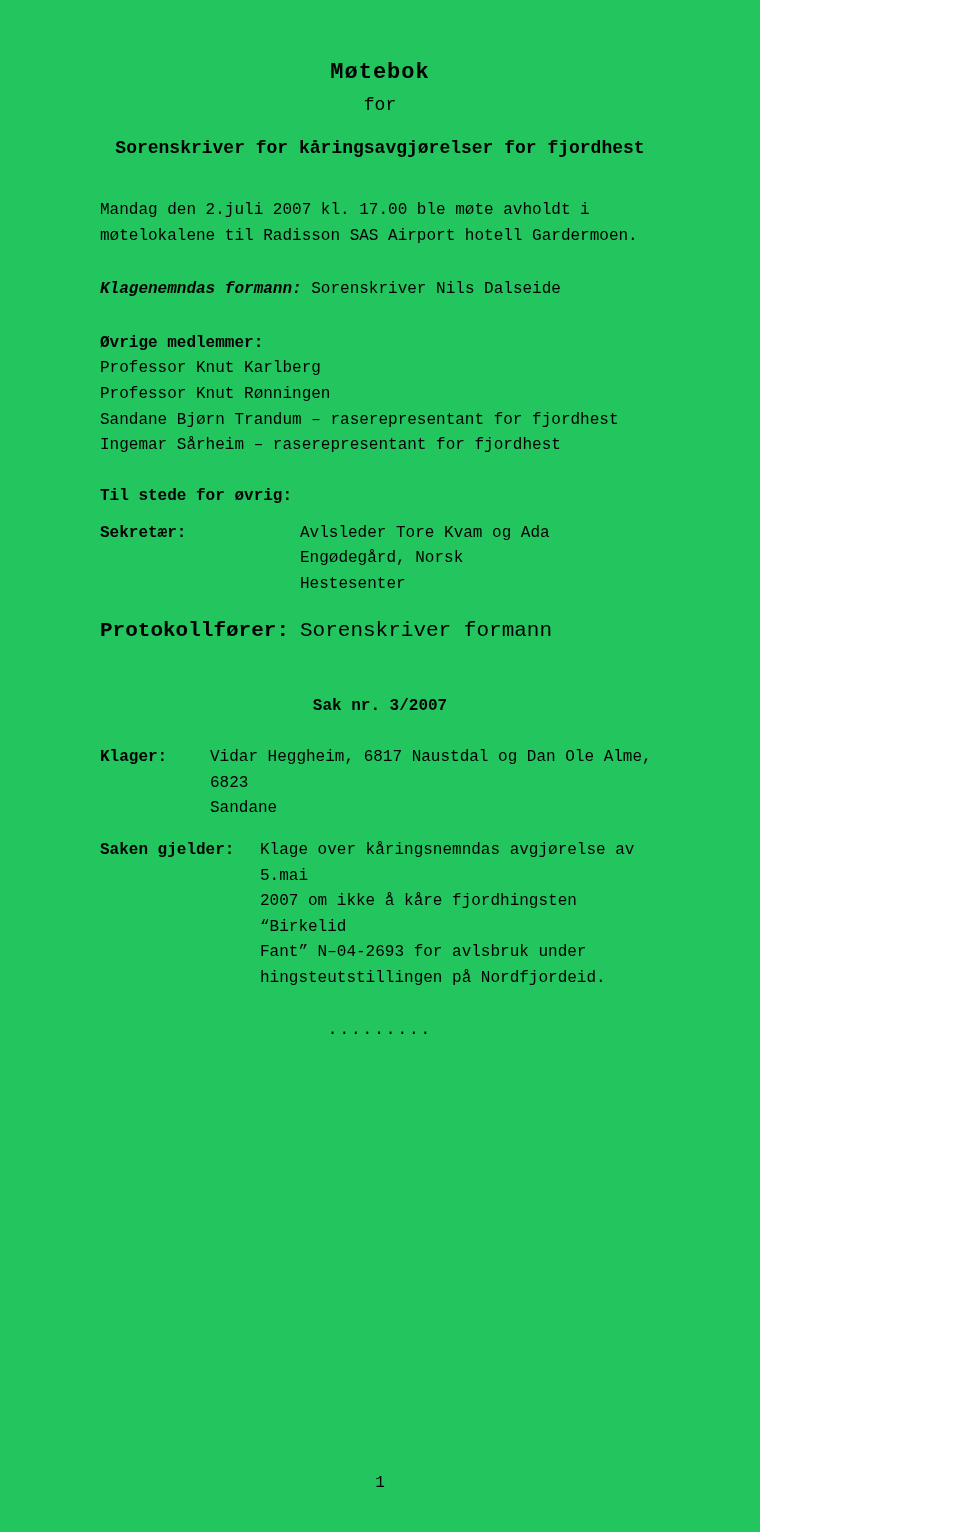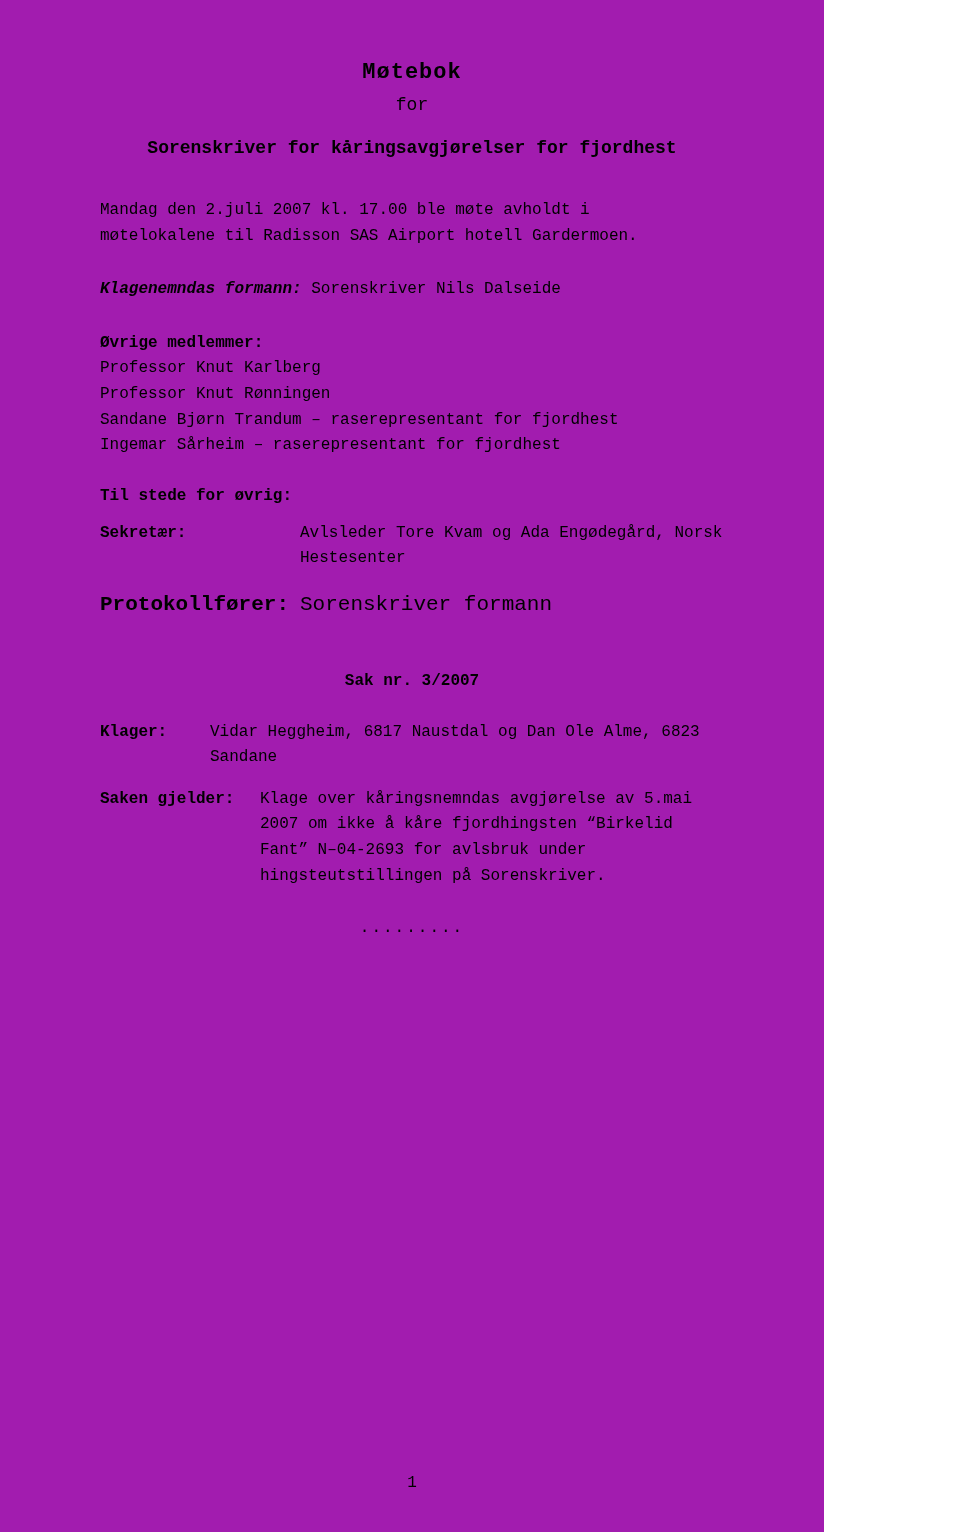--- a/index.html
+++ b/index.html
@@ -11,23 +11,23 @@
     body {
       background: #ffffff;
       font-family: "Courier New", Courier, monospace;
       color: #000000;
       width: 960px;
       min-height: 1532px;
       position: relative;
     }
 
     .page {
-      width: 824px;
+      width: 760px;
       min-height: 1532px;
-      background: #a21caf;
+      background: #22c55e;
       padding: 60px 100px 80px 100px;
       position: relative;
     }
 
     .title-section {
       text-align: center;
       margin-bottom: 40px;
     }
 
     .main-title {
@@ -203,21 +203,21 @@
         <span>Sandane</span>
       </span>
     </div>
 
     <div class="saken-block">
       <span class="saken-label">Saken gjelder:</span>
       <span>
         <span>Klage over kåringsnemndas avgjørelse av 5.mai</span><br>
         <span>2007 om ikke å kåre fjordhingsten “Birkelid</span><br>
         <span>Fant” N–04-2693 for avlsbruk under</span><br>
-        <span>hingsteutstillingen på Sorenskriver.</span>
+        <span>hingsteutstillingen på Nordfjordeid.</span>
       </span>
     </div>
   </div>
 
   <div class="dots-line">.........</div>
 
   <div class="page-number">1</div>
 </div>
 
 </body></html>

